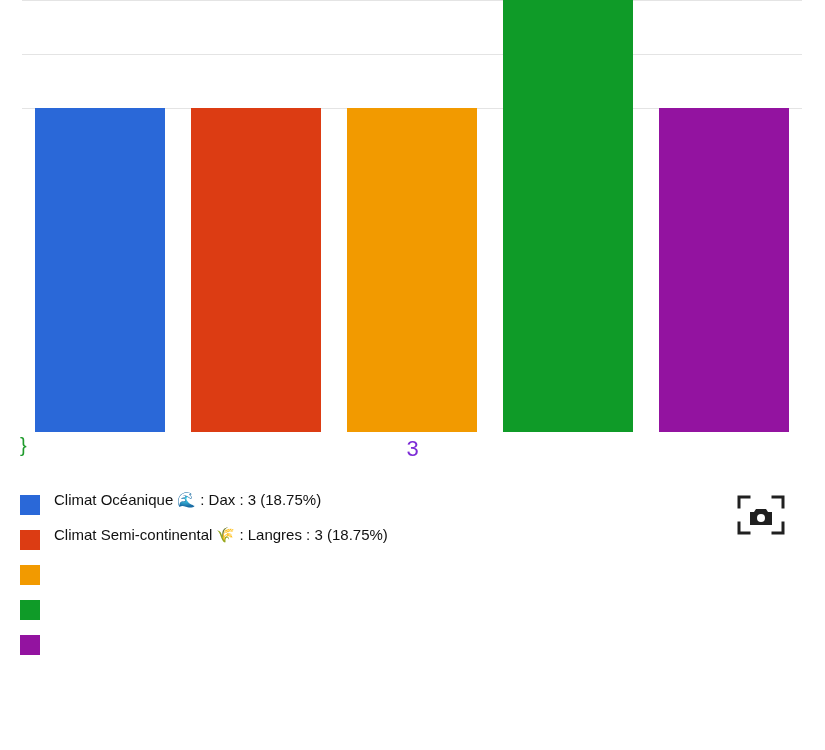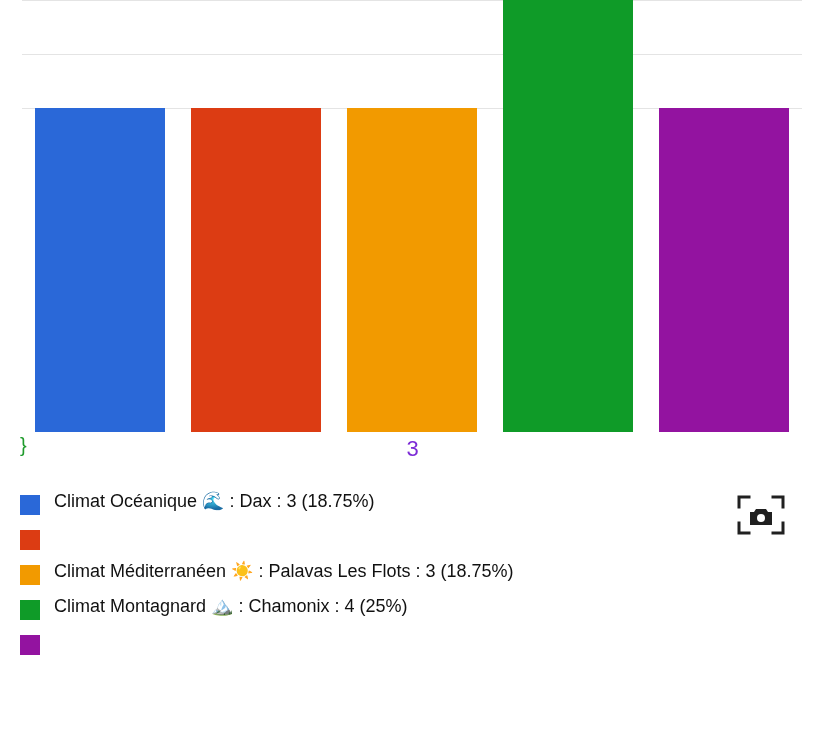--- a/index.html
+++ b/index.html
@@ -68,21 +68,21 @@
     margin-bottom: 10px;
   }
   .legend-swatch {
     width: 20px;
     height: 20px;
     flex: 0 0 20px;
     margin-top: 5px;
     margin-right: 14px;
   }
   .legend-text {
-    font-size: 18px;
+    font-size: 15px;
     line-height: 1.3;
     color: #111;
   }
   .camera-icon {
     position: absolute;
     right: 40px;
     top: 495px;
     width: 48px;
     height: 40px;
   }
@@ -109,28 +109,27 @@
 <div class="x-axis-stub">}</div>
 <div class="x-axis-label">3</div>
 
 <div class="legend">
     <div class="legend-row">
       <div class="legend-swatch" style="background: rgb(42, 104, 216);"></div>
       <div class="legend-text">Climat Océanique 🌊 : Dax : 3 (18.75%)</div>
     </div>
     <div class="legend-row">
       <div class="legend-swatch" style="background: rgb(220, 60, 19);"></div>
+      <div class="legend-text">Climat Semi-continental 🌾 : Langres : 3 (18.75%)</div>
     </div>
     <div class="legend-row">
       <div class="legend-swatch" style="background: rgb(242, 154, 0);"></div>
-      <div class="legend-text">Climat Méditerranéen ☀️ : Palavas Les Flots : 3 (18.75%)</div>
     </div>
     <div class="legend-row">
       <div class="legend-swatch" style="background: rgb(15, 155, 40);"></div>
-      <div class="legend-text">Climat Montagnard 🏔️ : Chamonix : 4 (25%)</div>
     </div>
     <div class="legend-row">
       <div class="legend-swatch" style="background: rgb(147, 19, 160);"></div>
     </div>
   </div>
 
 <div class="camera-icon">
   <svg viewBox="0 0 48 40">
     <path d="M2 2 L12 2 M2 2 L2 12" stroke="#202020" stroke-width="3" fill="none" stroke-linecap="square"></path>
     <path d="M46 2 L36 2 M46 2 L46 12" stroke="#202020" stroke-width="3" fill="none" stroke-linecap="square"></path>

